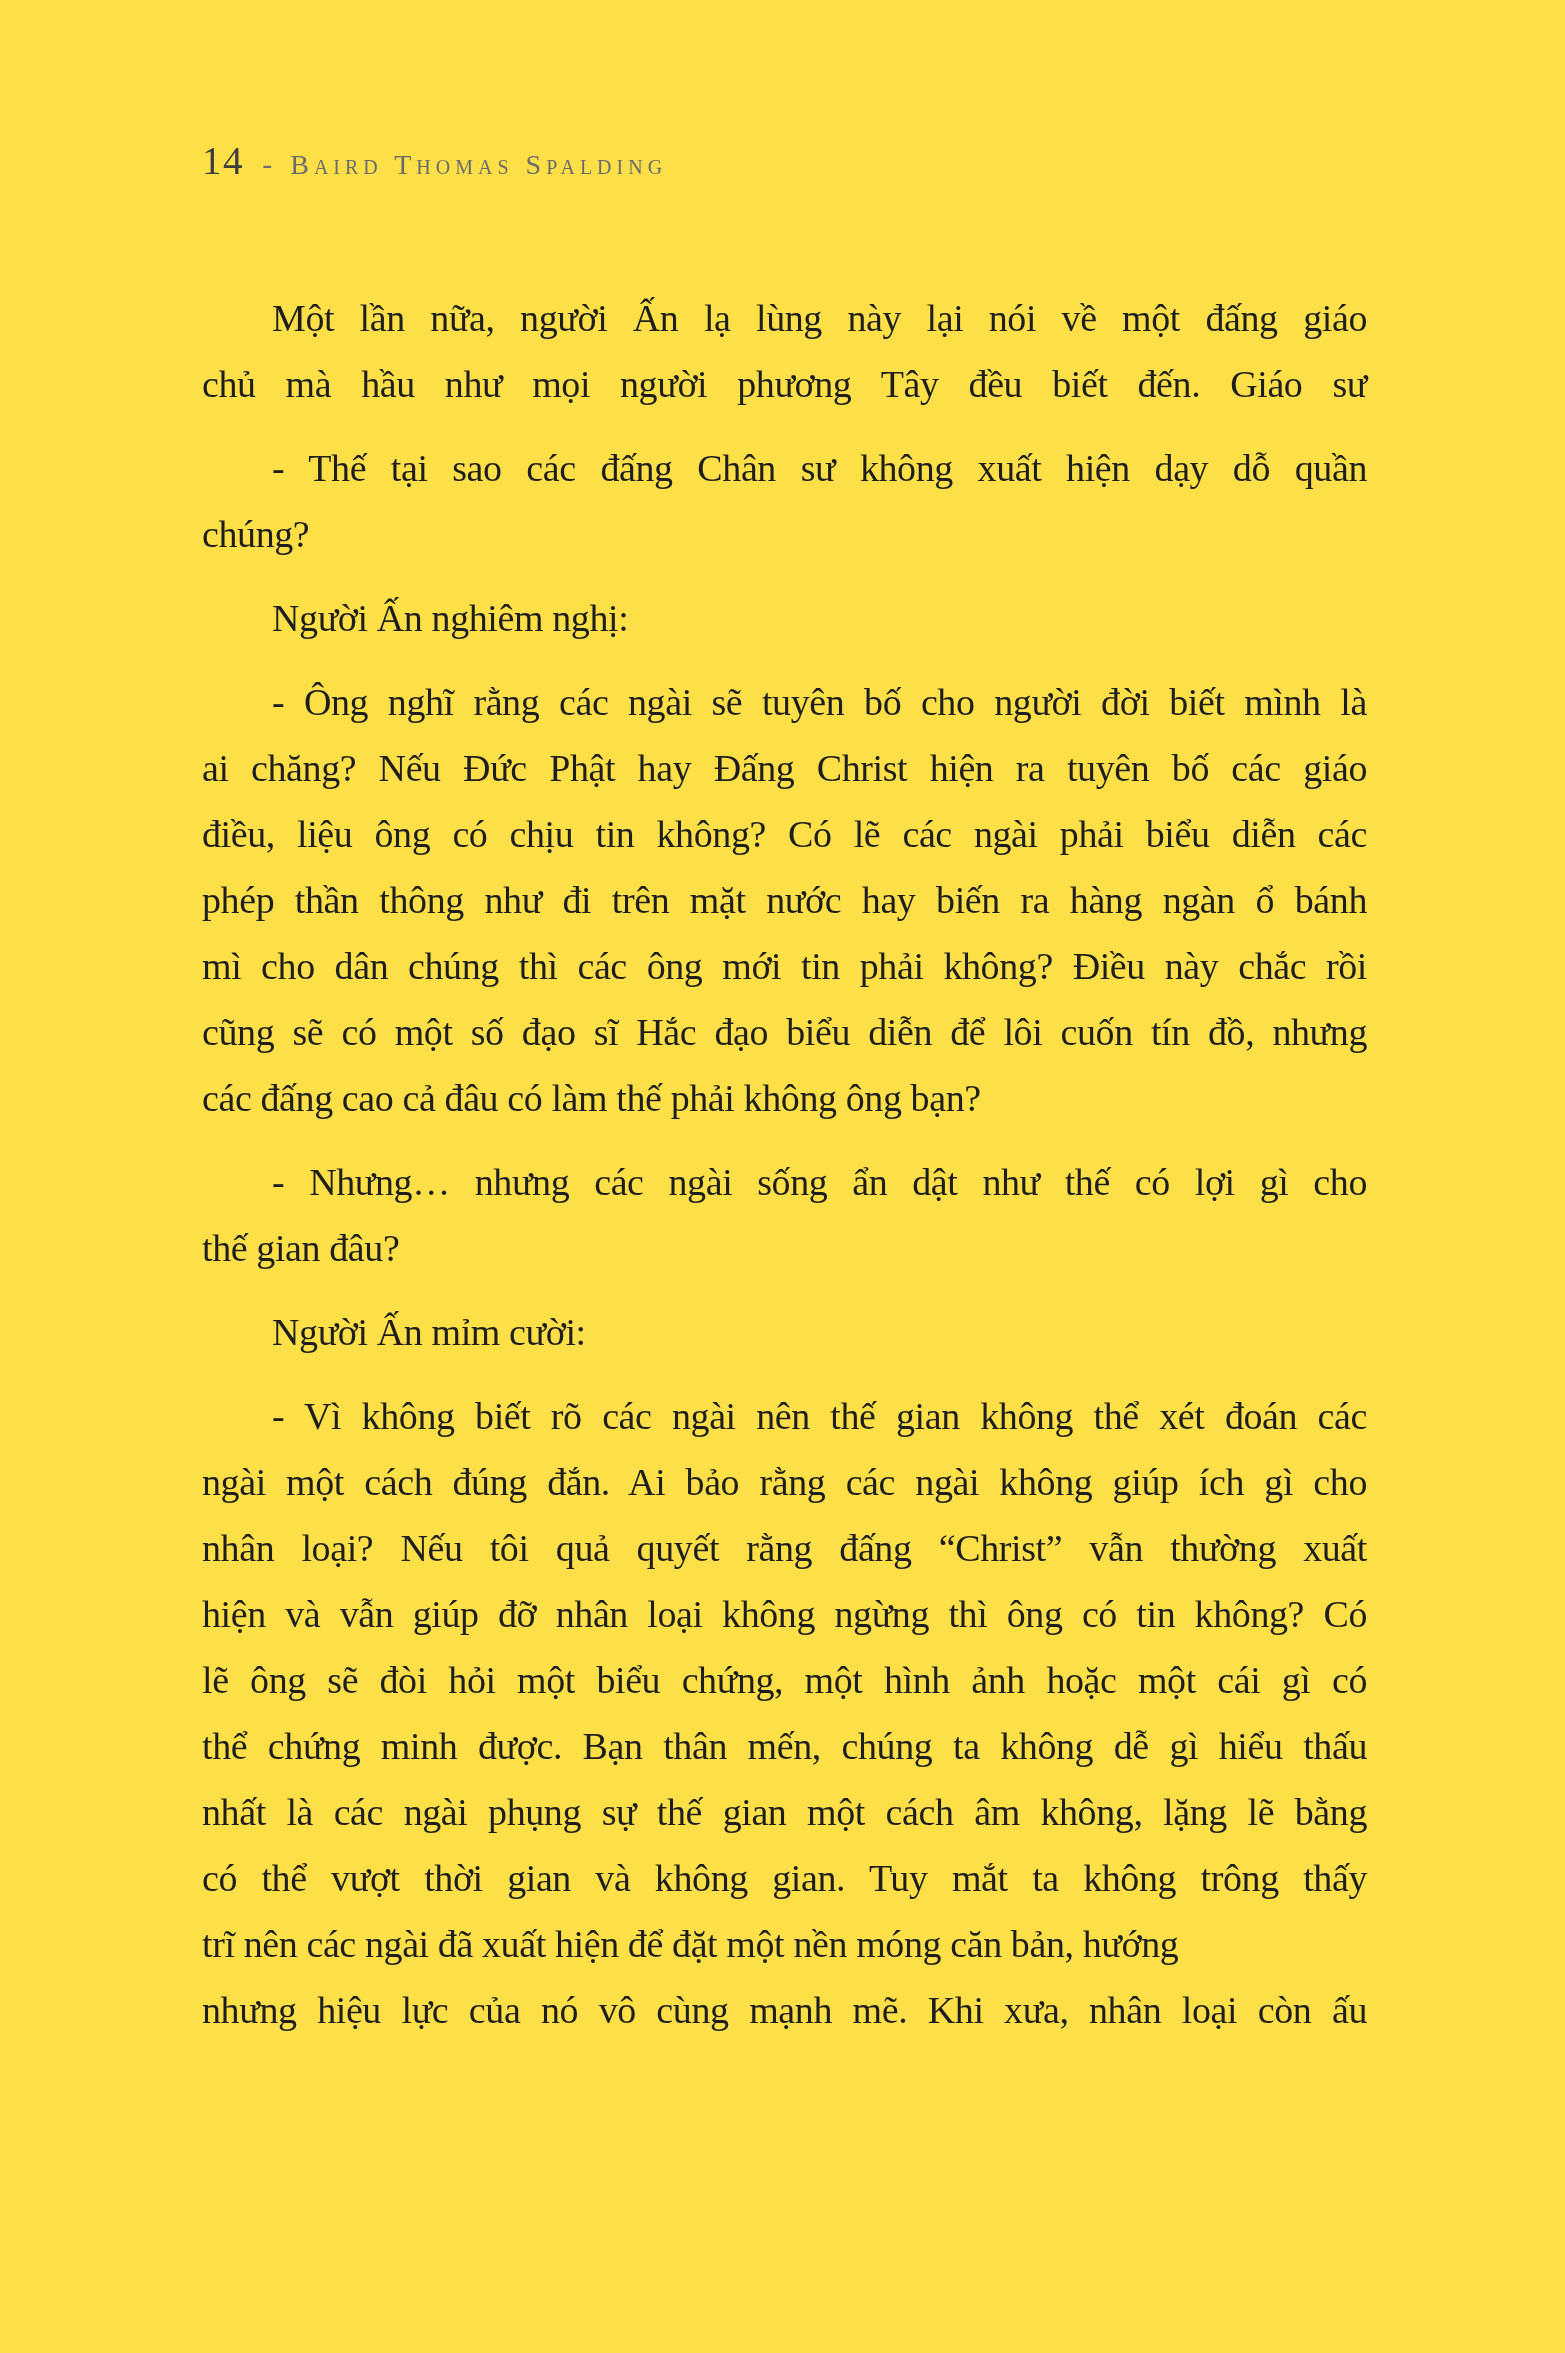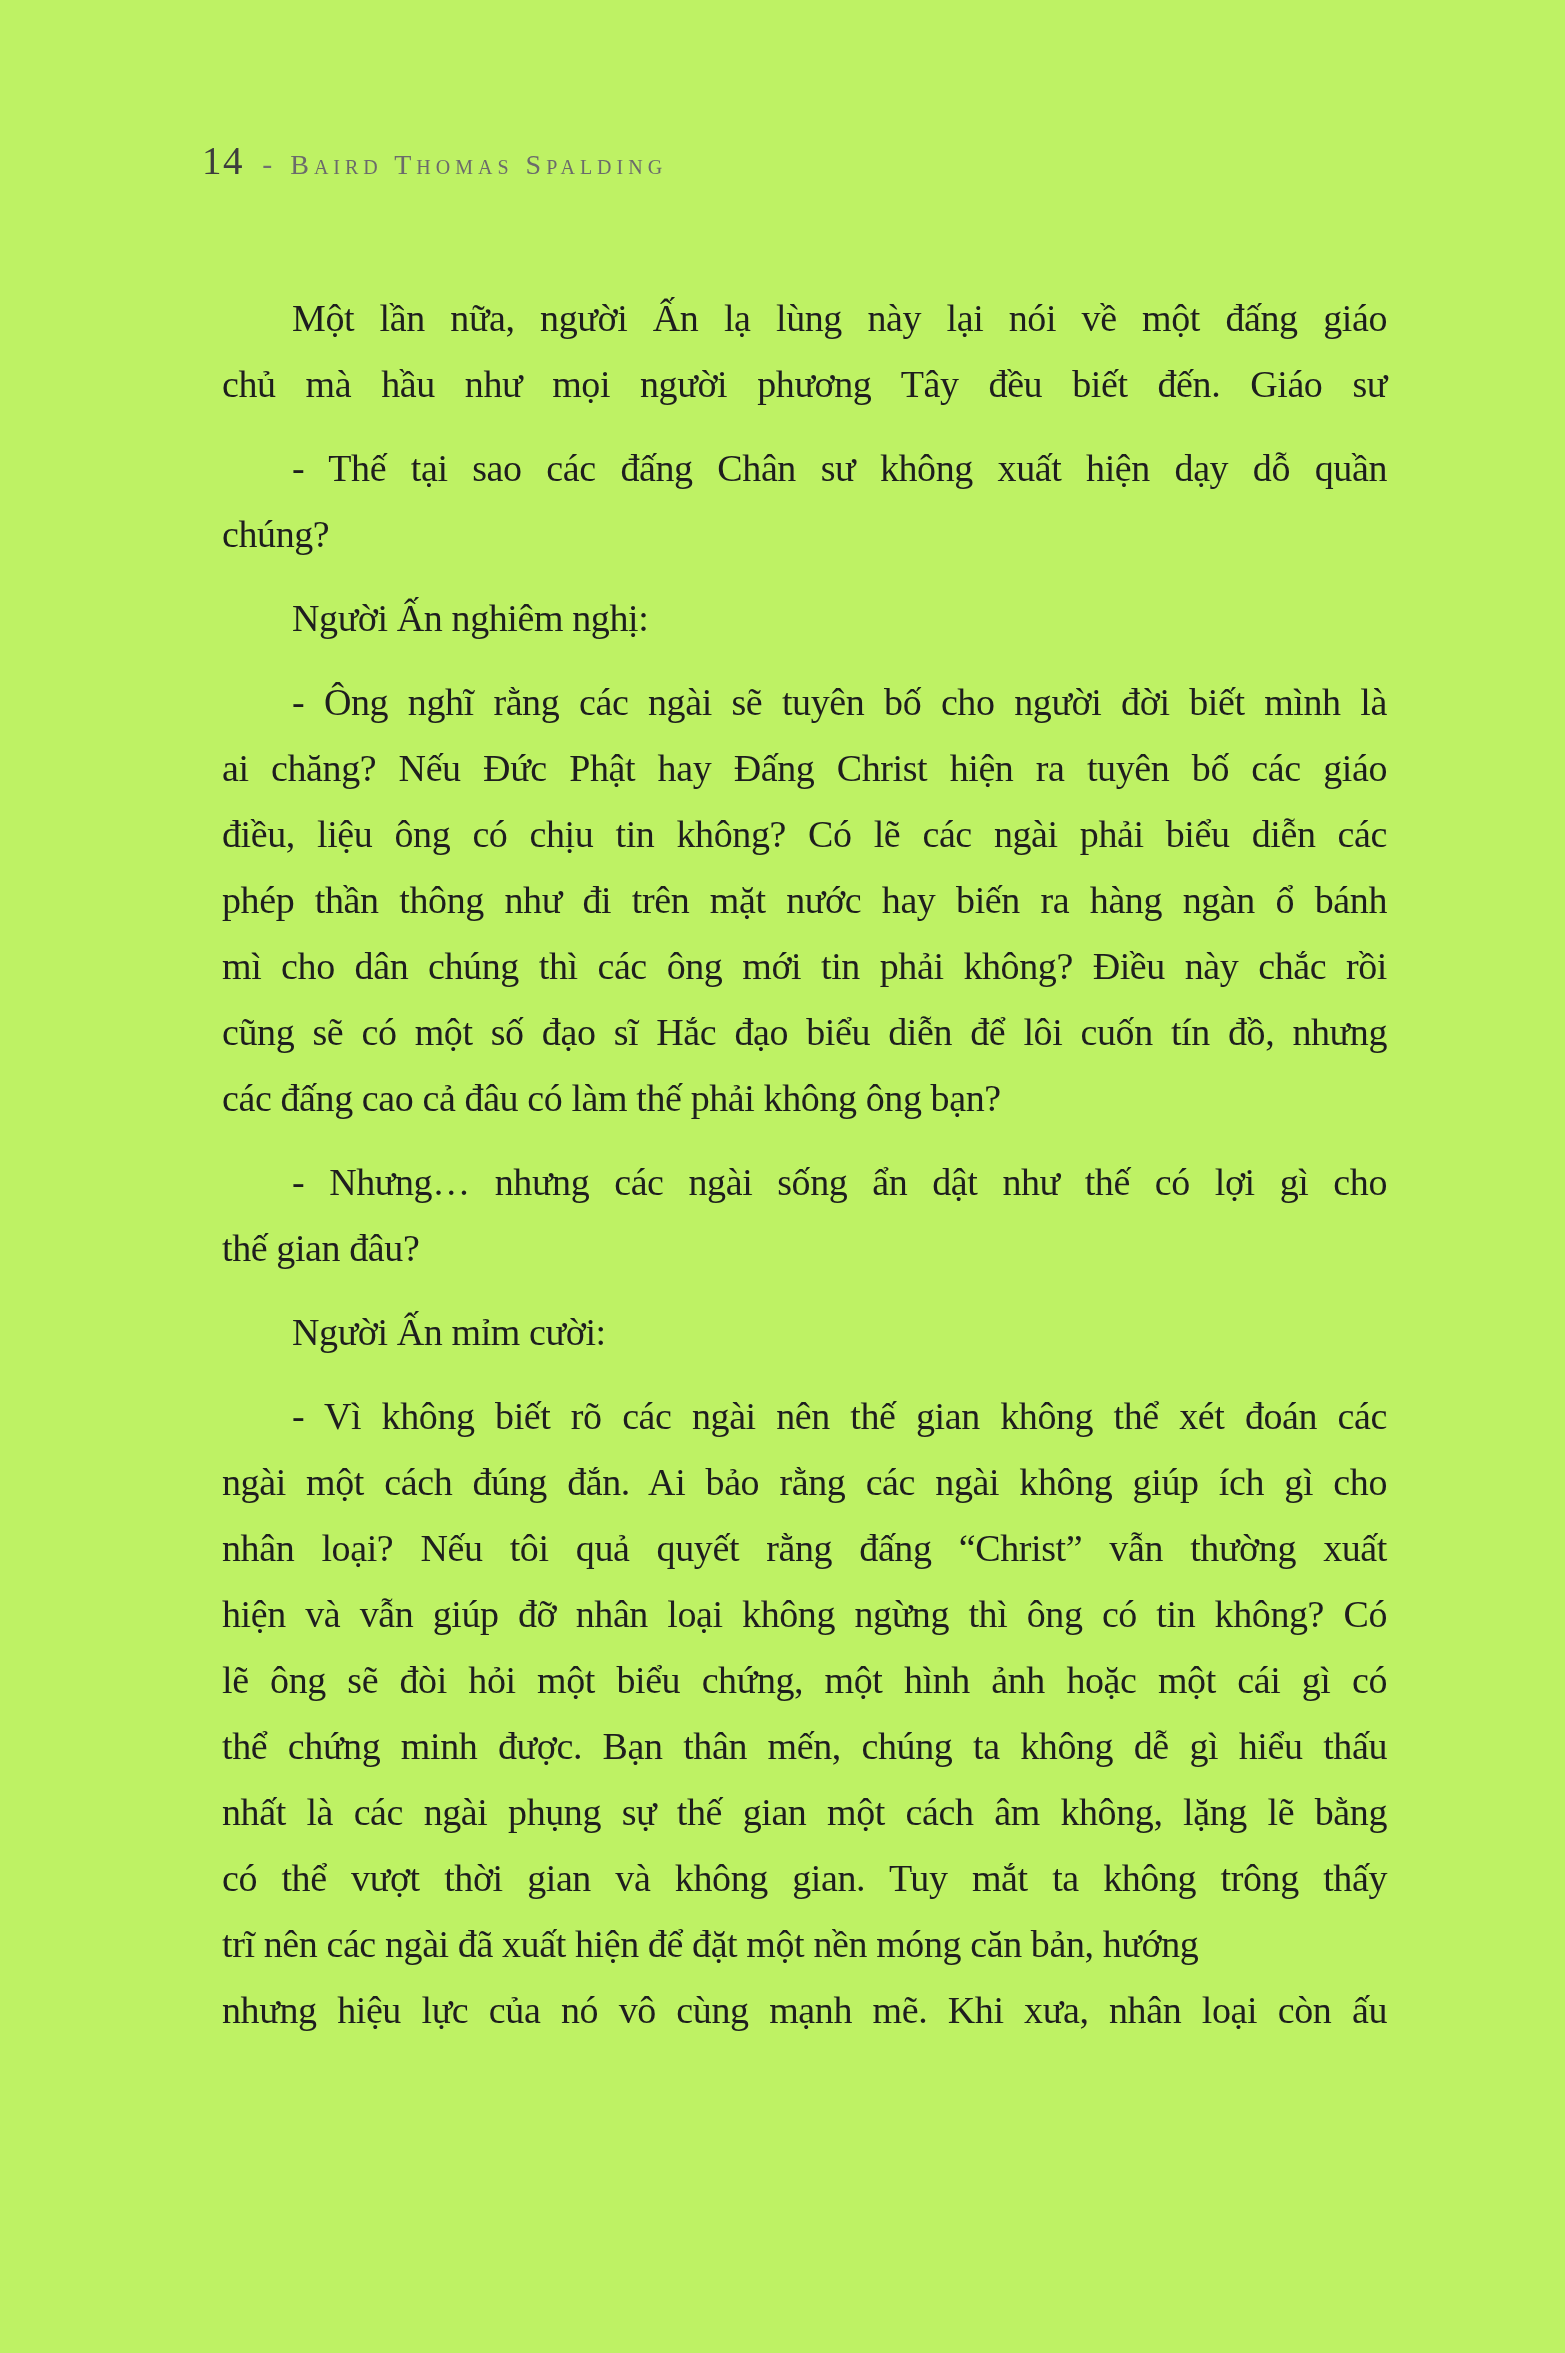--- a/index.html
+++ b/index.html
@@ -4,21 +4,21 @@
 <style>
   html, body {
     margin: 0;
     padding: 0;
     background: #ffffff;
   }
   .page {
     position: relative;
     width: 1566px;
     height: 2354px;
-    background: #bef264;
+    background: #fde047;
     overflow: hidden;
     box-sizing: border-box;
     padding: 138px 199px 0 202px;
     font-family: "Liberation Serif", "DejaVu Serif", serif;
     color: #1e1e1e;
   }
   .running-header {
     display: flex;
     align-items: baseline;
     gap: 18px;
@@ -36,21 +36,20 @@
     color: #707070;
   }
   .header-title {
     font-variant: small-caps;
     font-size: 28px;
     letter-spacing: 5px;
     color: #6b6b6b;
   }
   .page-body {
     width: 1165px;
-    margin-left: 20px;
   }
   .para {
     margin: 0 0 18px 0;
   }
   .line {
     font-size: 38px;
     line-height: 66px;
     letter-spacing: -0.4px;
     text-align: justify;
     text-align-last: justify;

